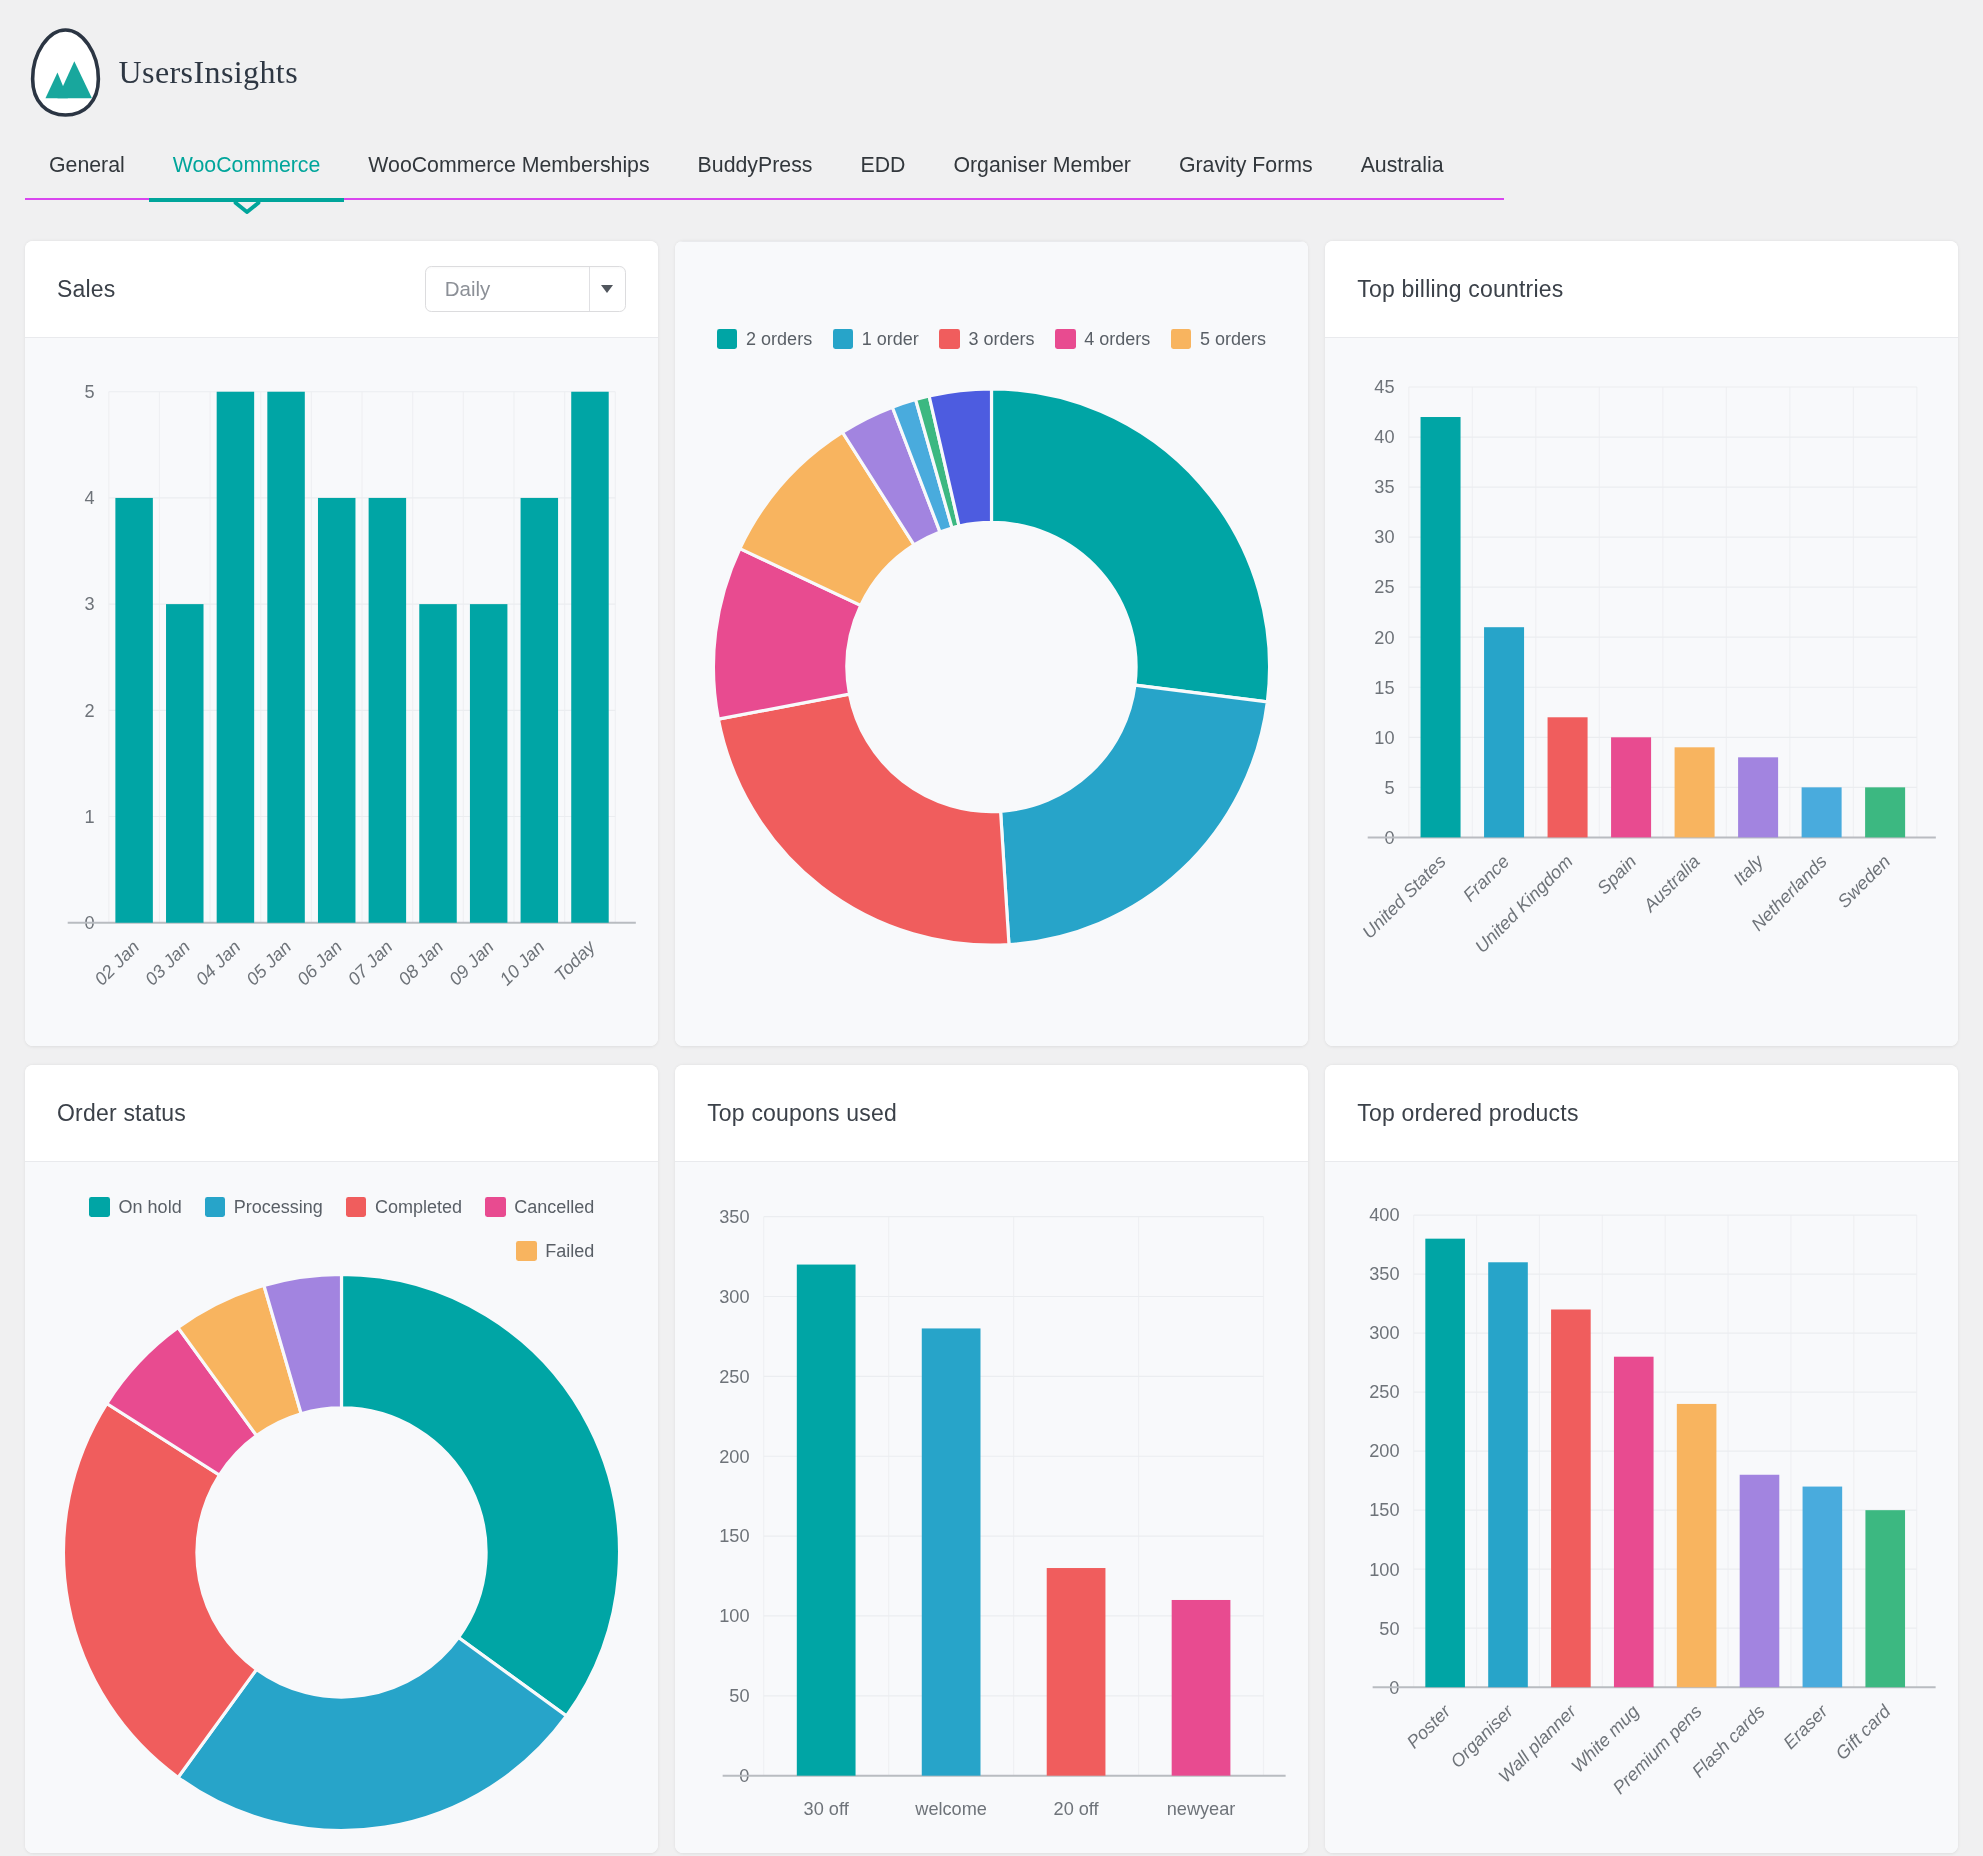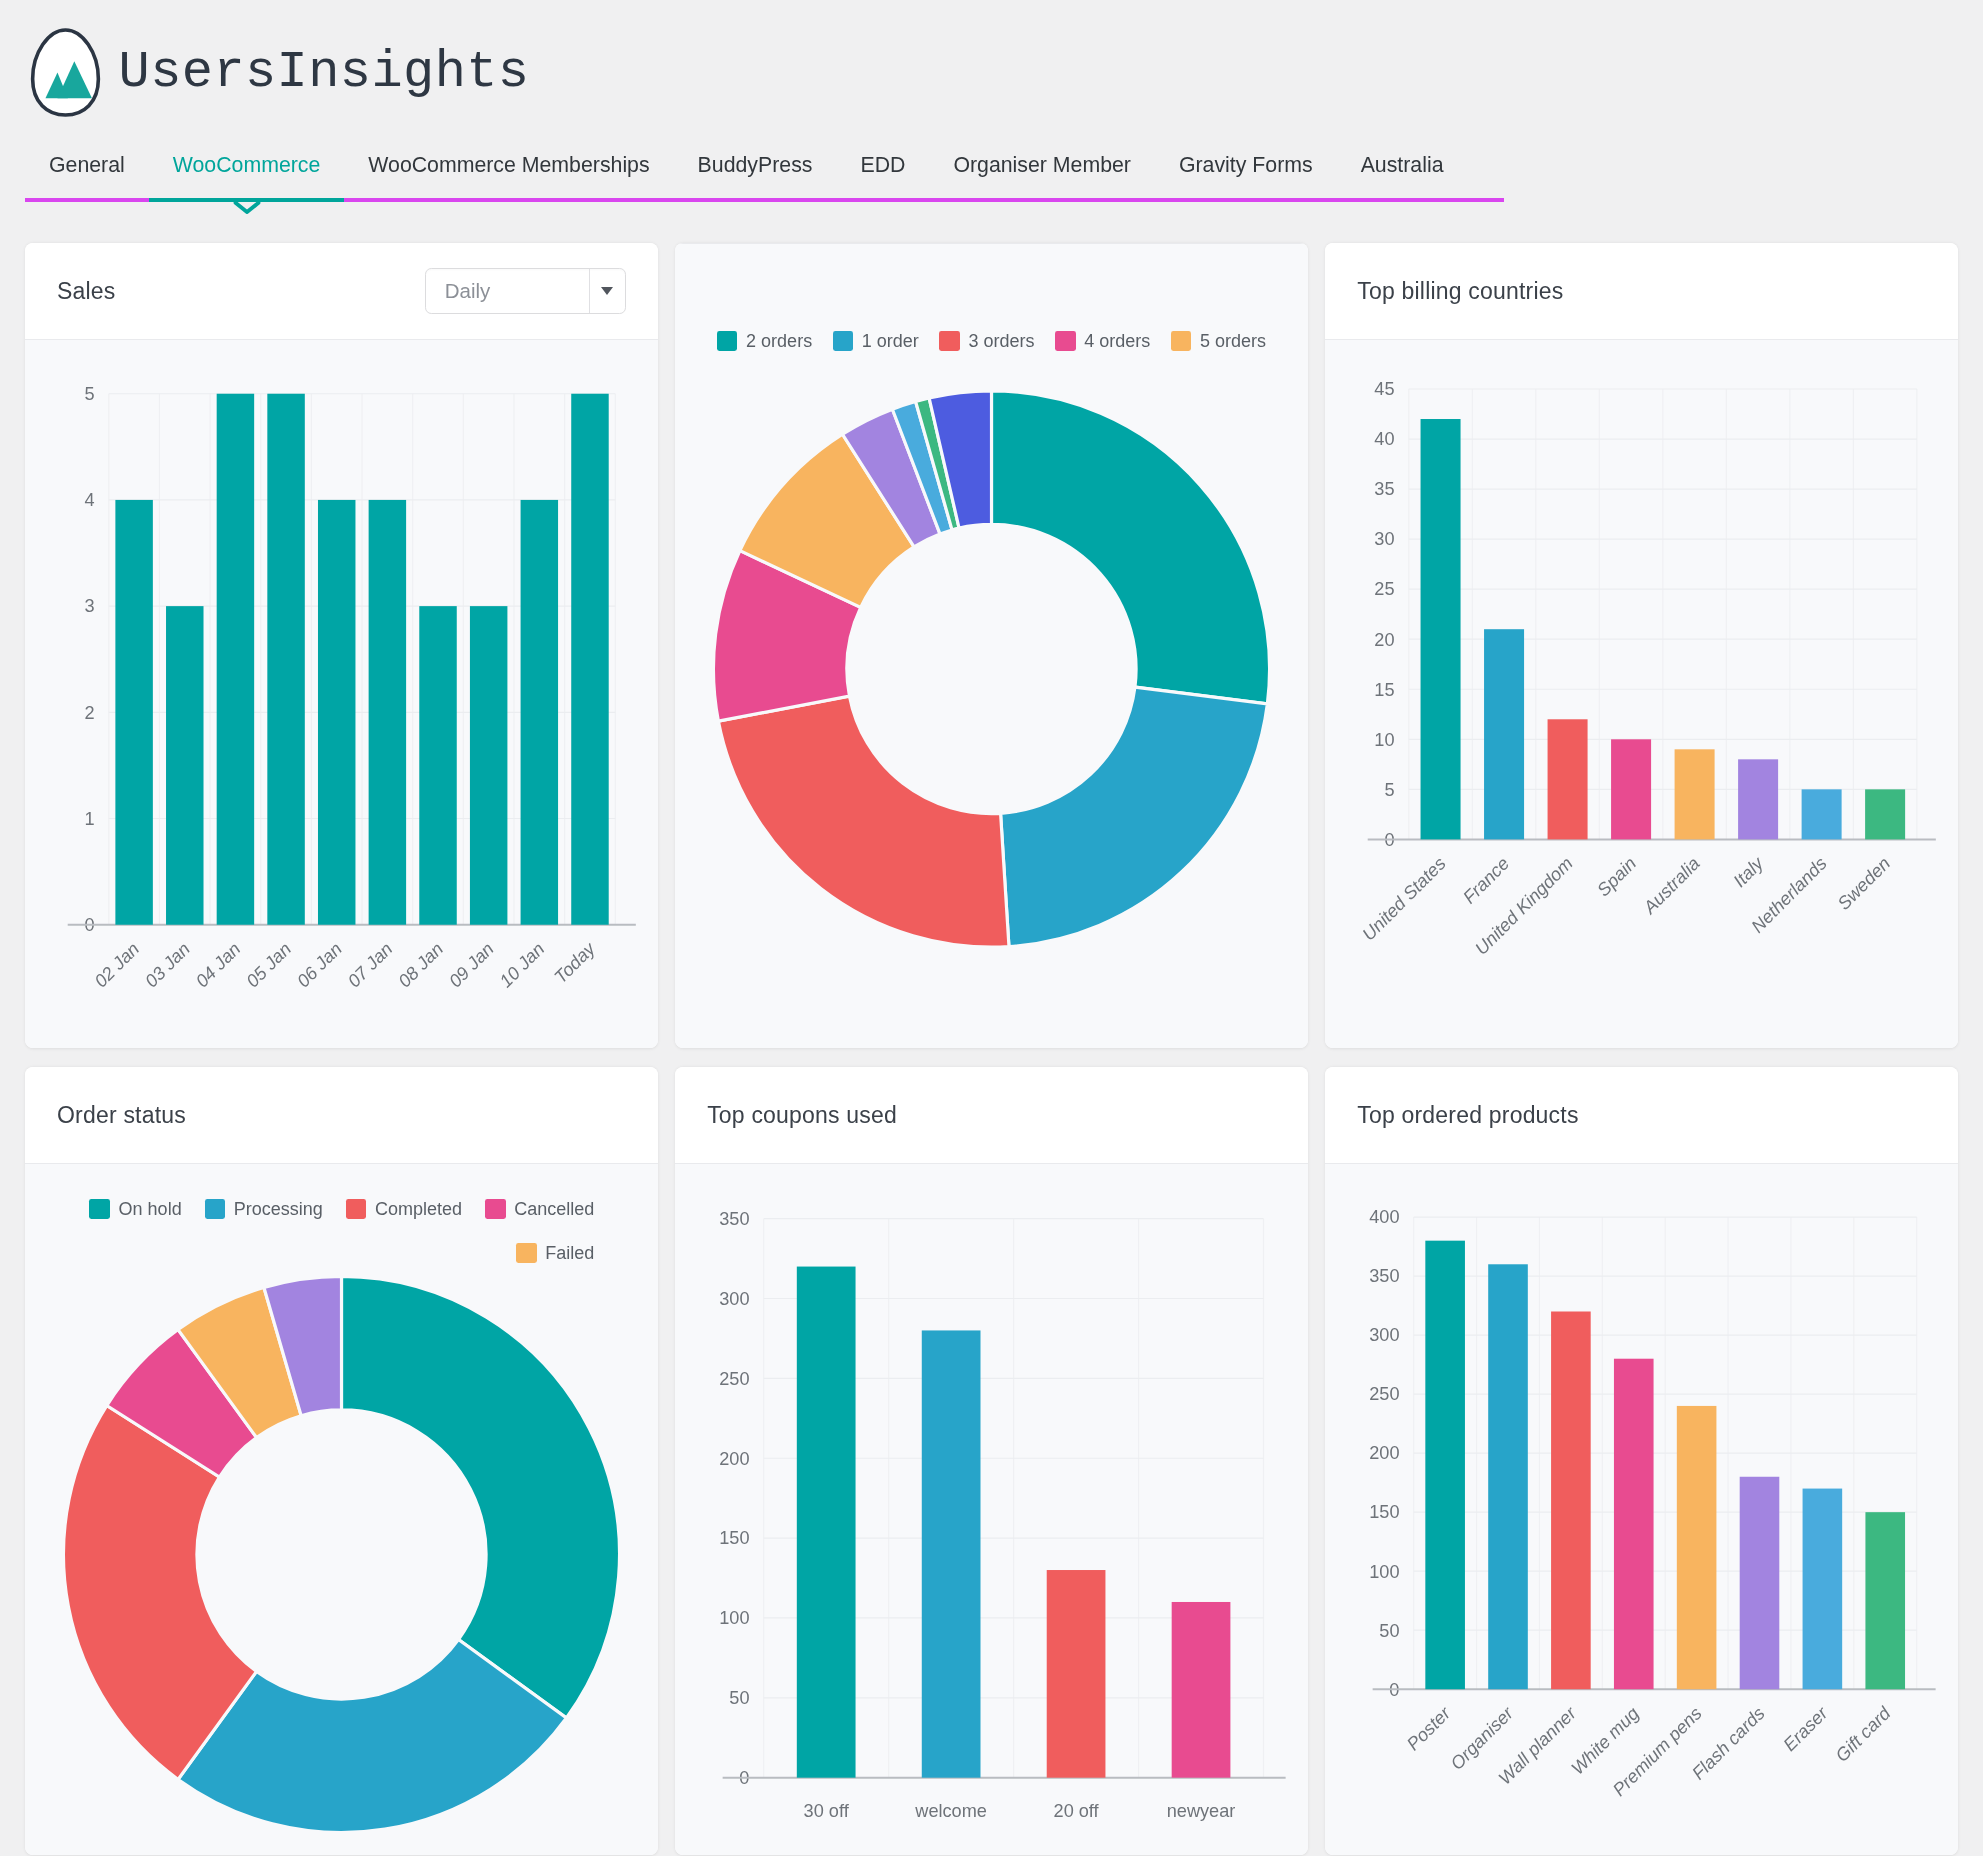--- a/index.html
+++ b/index.html
@@ -6,27 +6,27 @@
   html, body { width: 1983px; height: 1857px; overflow: hidden; }
   body {
     background: #f0f0f1;
     font-family: "Liberation Sans", sans-serif;
     color: #3a4047;
     padding: 20.5px 25px 0;
   }
   
   .brand { display: flex; align-items: center; gap: 12.6px; height: 104px; }
   .brand-name {
-    font-family: Liberation Mono, monospace;
-    font-size: 52px; color: #2e3743; letter-spacing: 0.4px;
+    font-family: Liberation Serif, serif;
+    font-size: 32px; color: #2e3743; letter-spacing: 0.4px;
   }
   
   .tabs {
     display: flex; align-items: flex-end;
-    border-bottom: 4px solid #d946ef;
+    border-bottom: 2px solid #d946ef;
     width: fit-content; padding-right: 36px; margin-top: 11px;
   }
   .tab {
     background: none; border: none; cursor: pointer;
     font-family: "Liberation Sans", sans-serif;
     font-size: 21.3px; color: #32373c;
     padding: 17.4px 24px 20.5px; position: relative; white-space: nowrap;
   }
   .tab.active { color: #00a59b; }
   .tab.active::after {

